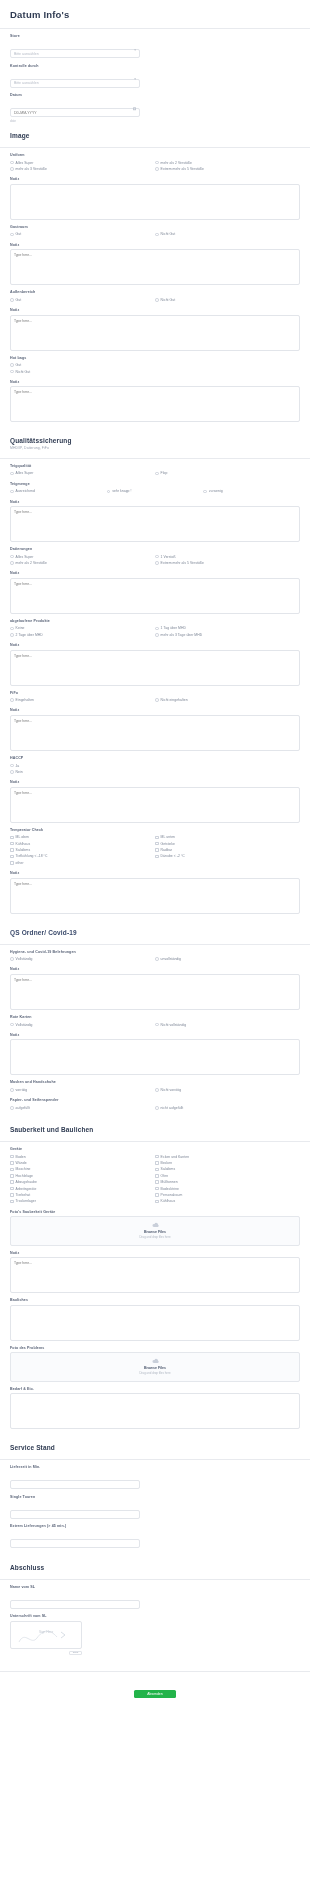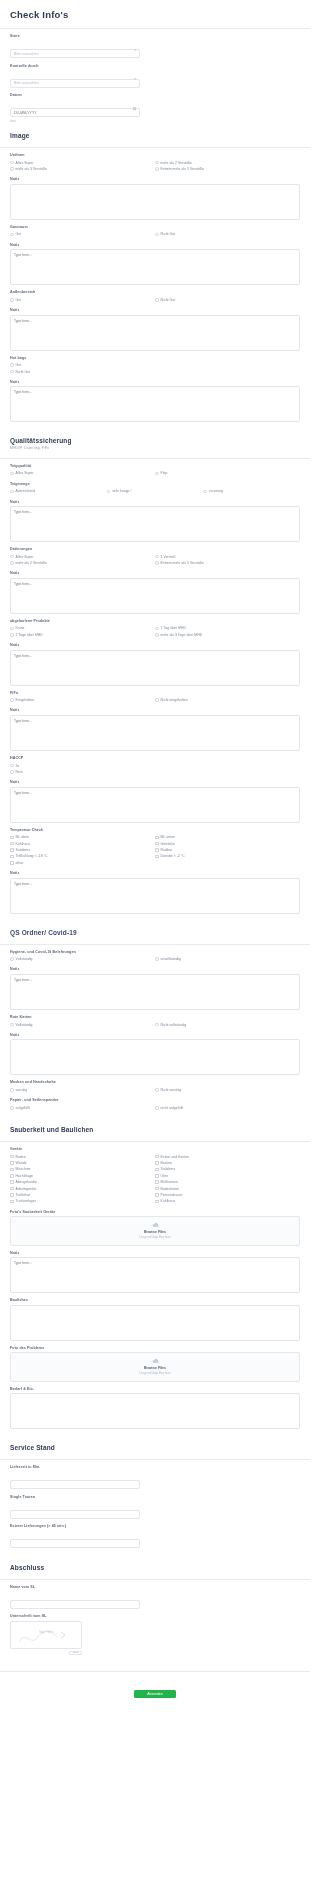--- a/index.html
+++ b/index.html
@@ -190,21 +190,21 @@
     font-family: "Liberation Sans", sans-serif;
     cursor: pointer;
   }
   .sp6 { height: 6px; }
 </style>
 </head>
 <body>
 
 <div class="page">
 
-  <div class="page-title">Check Info's</div>
+  <div class="page-title">Datum Info's</div>
 
   <div class="field">
     <span class="f-label">Store</span>
     <div class="ctl-wrap">
       <input class="ctl" readonly="" value="Bitte auswählen" style="">
       <span class="caret">▾</span>
     </div>
   </div>
 
   <div class="field">

